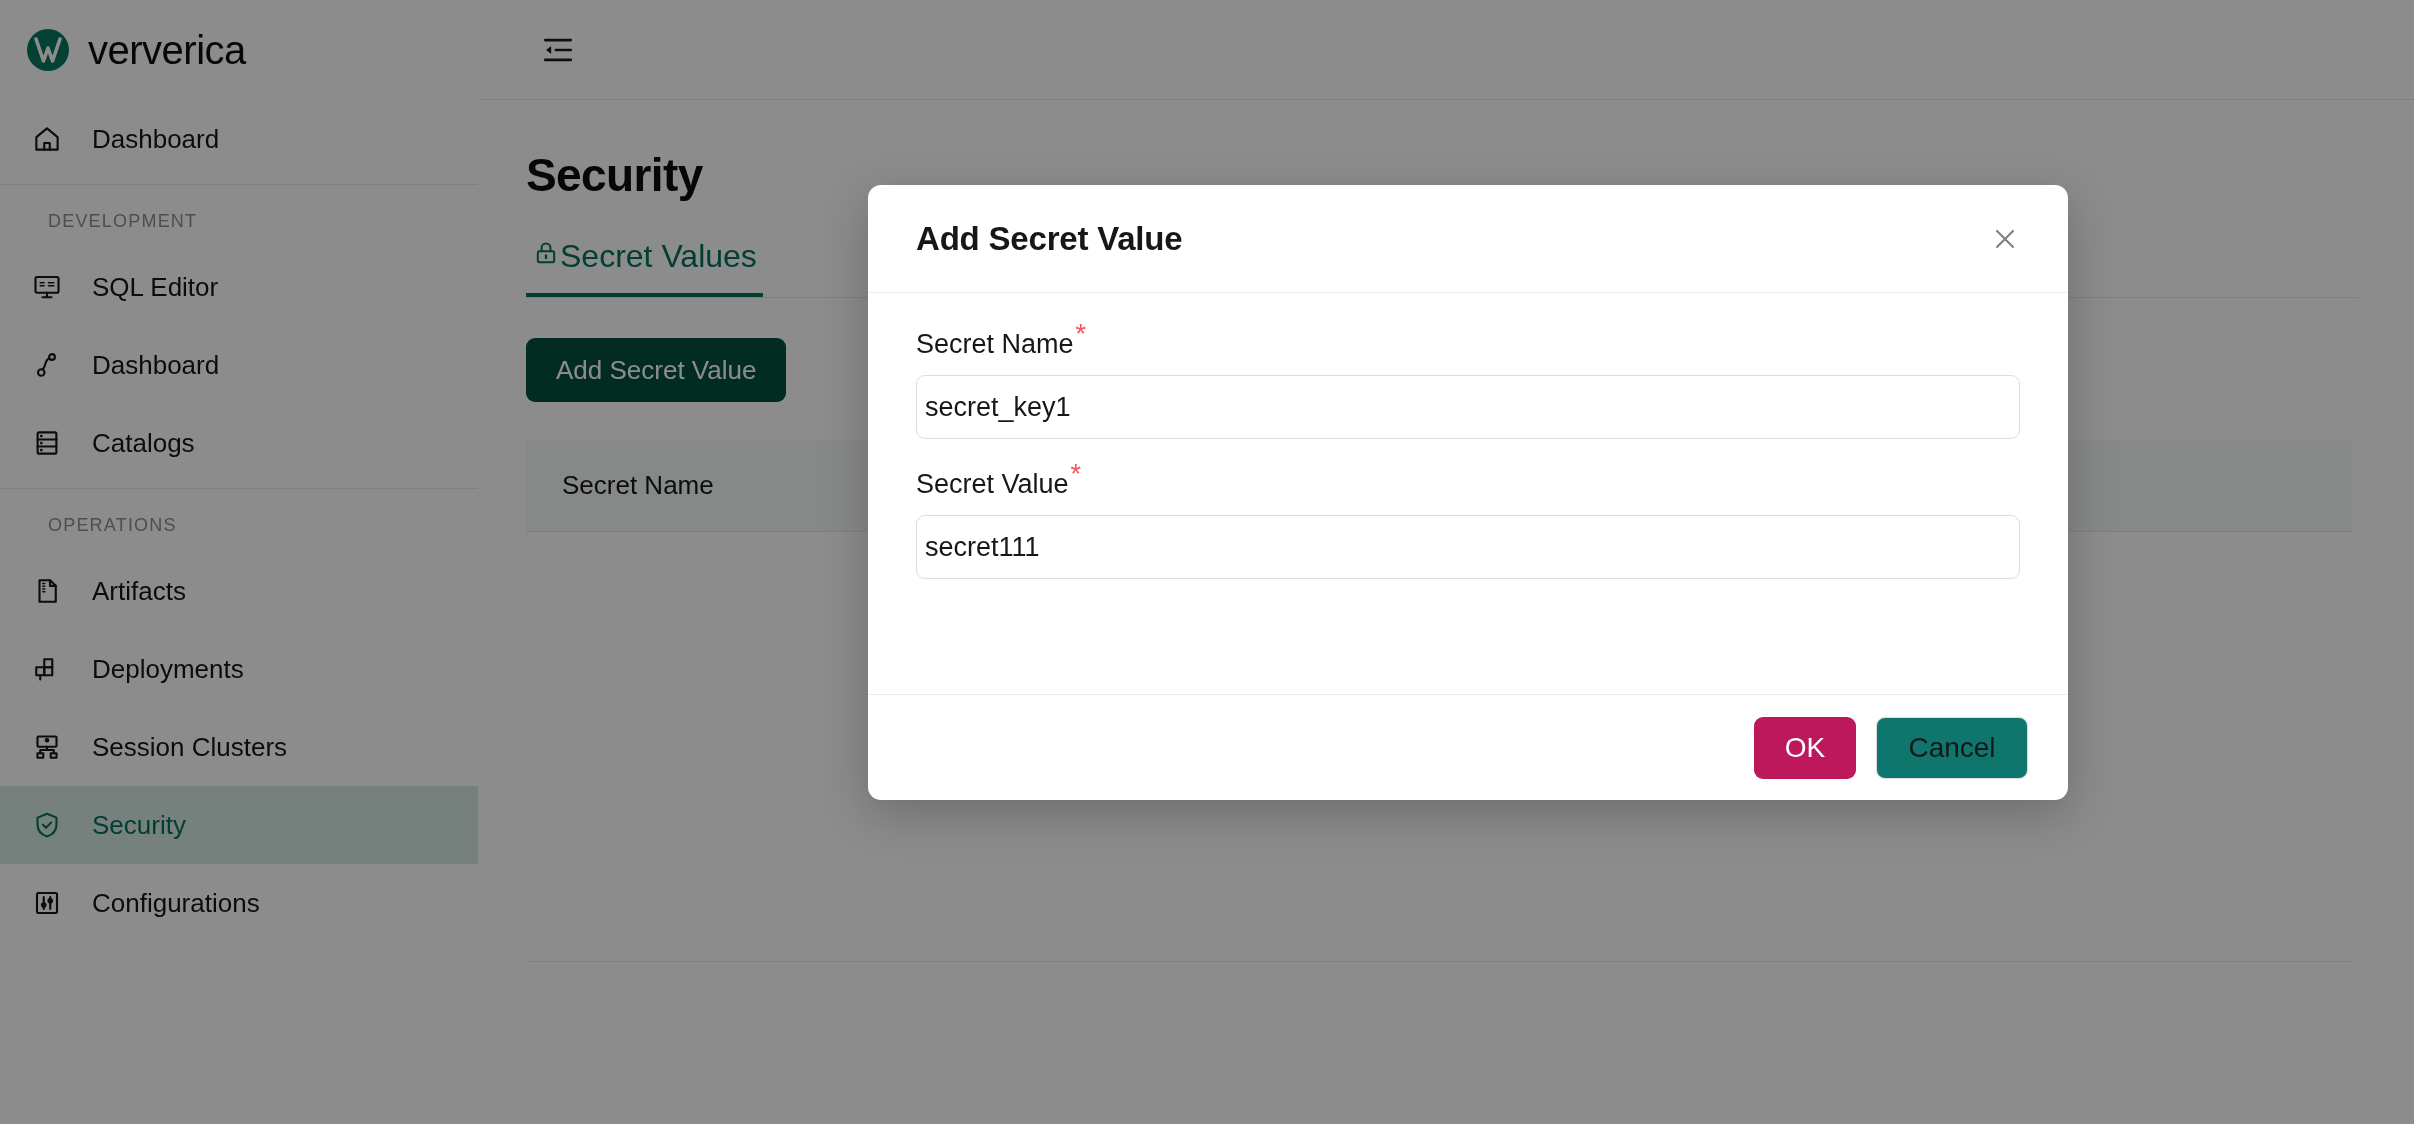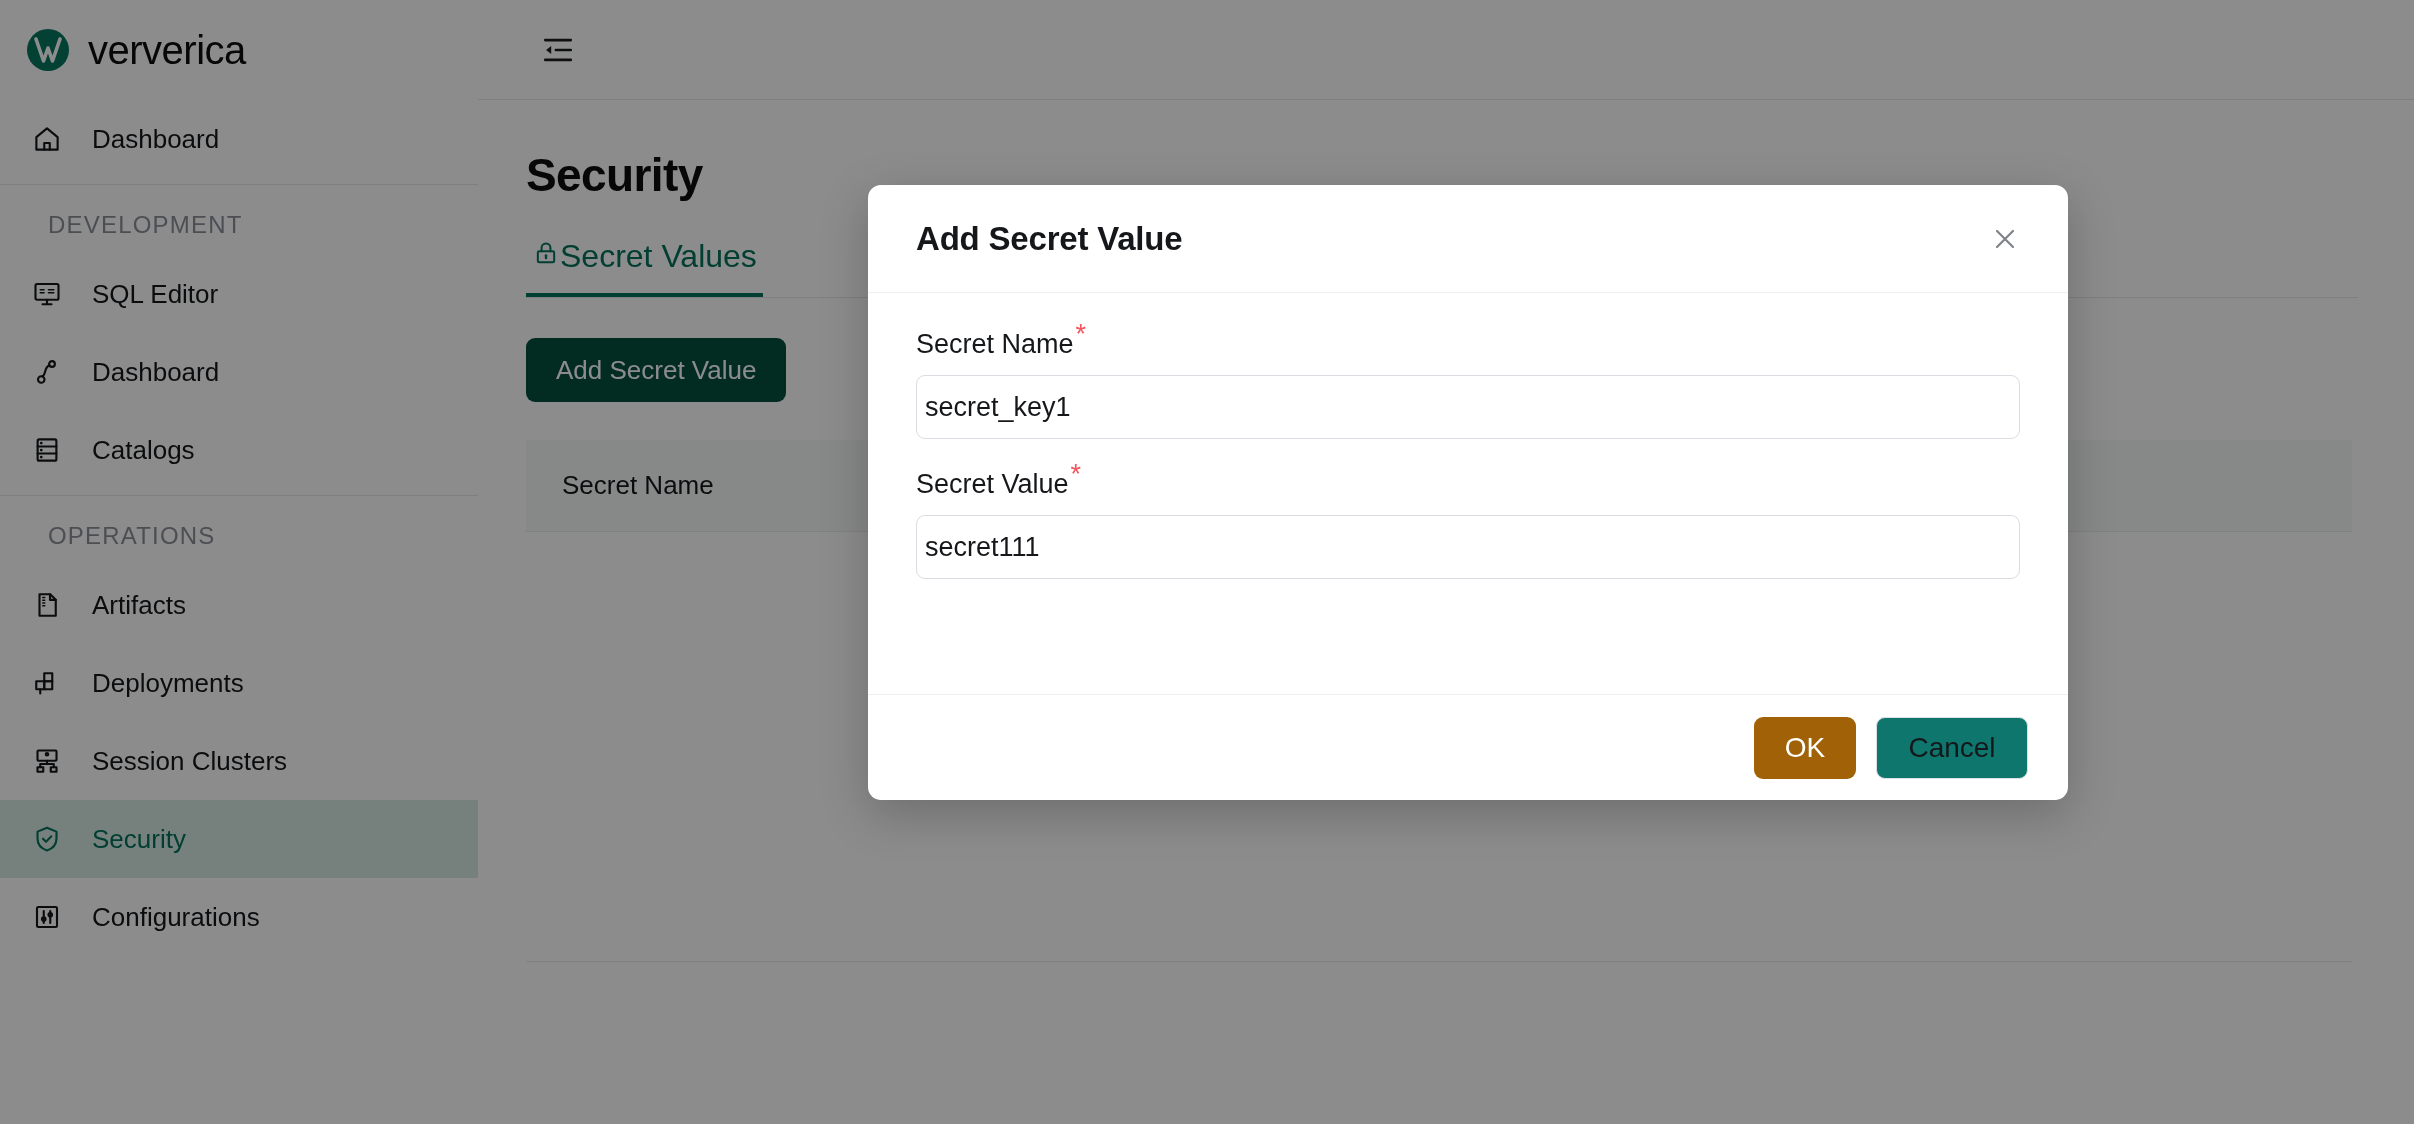--- a/index.html
+++ b/index.html
@@ -22,21 +22,21 @@
     display: flex; align-items: center; gap: 18px;
     height: 100px; padding-left: 26px;
   }
   .brand-mark { width: 44px; height: 44px; flex: 0 0 44px; }
   .brand-name {
     font-size: 40px; font-weight: 400; letter-spacing: -0.5px;
     color: #0d0d0d;
   }
   .nav-sep { height: 1px; background: #e6e7e9; margin: 0; }
   .nav-group-label {
-    font-size: 24px; letter-spacing: 1.2px; color: #8a8f98;
+    font-size: 18px; letter-spacing: 1.2px; color: #8a8f98;
     padding: 26px 0 16px 48px; text-transform: uppercase;
   }
   .nav-item {
     display: flex; align-items: center; gap: 28px;
     height: 78px; padding-left: 30px;
     font-size: 26px; color: #15171a; cursor: pointer;
   }
   .nav-item .ico { width: 34px; height: 34px; flex: 0 0 34px;
     display: flex; align-items: center; justify-content: center; }
   .nav-item.active { background: #d8eae4; color: #04725a; }
@@ -123,21 +123,21 @@
     font-family: inherit; background: #fff; outline: none;
   }
   .modal-footer {
     flex: 0 0 106px; height: 106px;
     border-top: 1px solid #eceef0;
     display: flex; align-items: center; justify-content: flex-end;
     gap: 20px; padding-right: 40px;
   }
   .btn-ok {
     height: 62px; min-width: 102px; padding: 0 28px;
-    background: #a16207; color: #fff; border: none; border-radius: 9px;
+    background: #be185d; color: #fff; border: none; border-radius: 9px;
     font-size: 28px; cursor: pointer; font-family: inherit;
   }
   .btn-cancel {
     height: 62px; min-width: 152px; padding: 0 28px;
     background: #0f766e; color: #15171a;
     border: 1px solid #dcdfe3; border-radius: 9px;
     font-size: 28px; cursor: pointer; font-family: inherit;
   }
 </style>
 </head>

